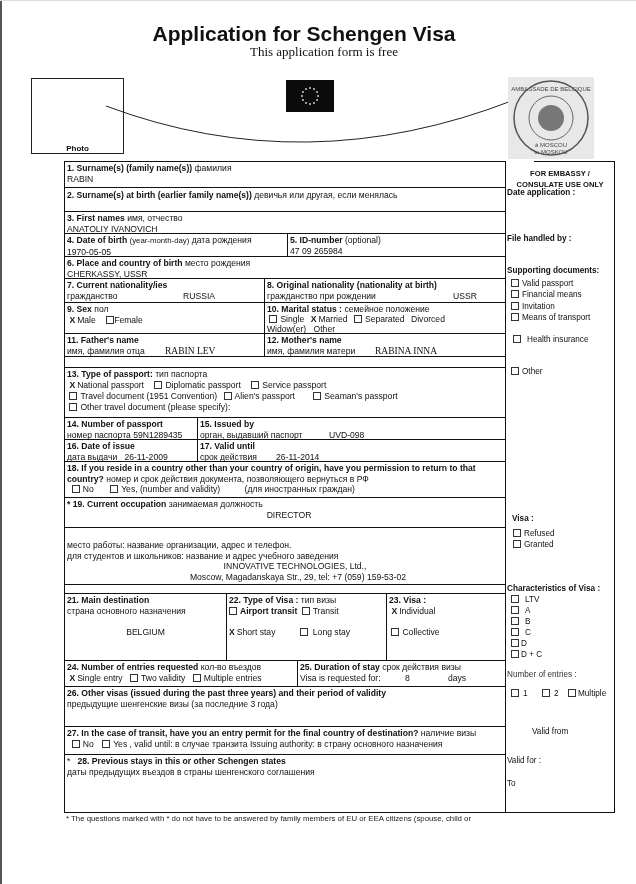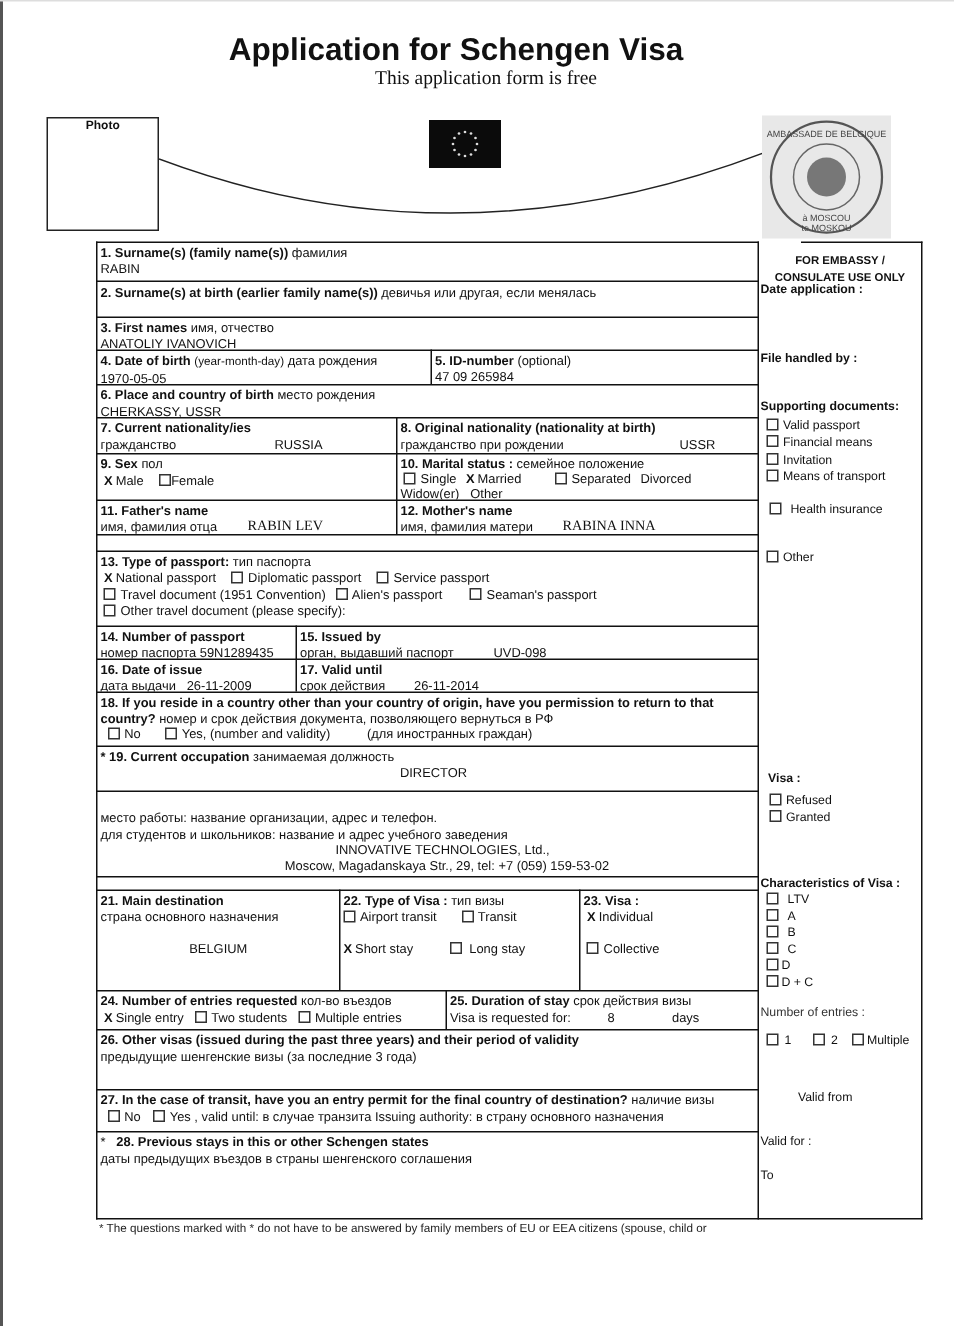--- a/index.html
+++ b/index.html
@@ -6,22 +6,22 @@
   body { width:636px; height:884px; background:#fff; position:relative; overflow:hidden;
          font-family:"Liberation Sans", sans-serif; color:#111; }
   .frame-left { position:absolute; left:0; top:0; width:2px; height:884px; background:#555; }
   .frame-top { position:absolute; left:0; top:0; width:636px; height:1px; background:#ddd; }
   .title { position:absolute; left:0; width:636px; top:22px; text-align:center;
            font-size:21px; font-weight:bold; letter-spacing:0; }
   .title span { position:relative; left:-14px; }
   .subtitle { position:absolute; left:0; width:636px; top:44px; text-align:center;
               font-family:"Liberation Serif", serif; font-size:13px; }
   .subtitle span { position:relative; left:6px; }
-  .photo { position:absolute; left:31px; top:78px; width:75px; height:76px; border:1px solid #222;
-           box-sizing:border-box; display:flex; align-items:flex-start; justify-content:center;
+  .photo { position:absolute; left:31px; top:78px; width:93px; height:76px; border:1px solid #222;
+           box-sizing:border-box; display:flex; align-items:flex-end; justify-content:center;
            font-size:8px; font-weight:bold; }
   .arc { position:absolute; left:106px; top:96px; width:412px; height:70px; }
   .flag { position:absolute; left:286px; top:80px; width:48px; height:32px; background:#0b0b0b; }
   .seal { position:absolute; left:508px; top:77px; width:86px; height:82px; background:#e8e8e8; }
   .cell { position:absolute; box-sizing:border-box; font-size:8.6px; line-height:10.5px; padding:1px 2px; white-space:nowrap; overflow:hidden; }
   .b { font-weight:bold; }
   .serif { font-family:"Liberation Serif", serif; font-size:9.5px; }
   .hline { position:absolute; height:1.2px; background:#111; }
   .vline { position:absolute; width:1.2px; background:#111; }
   .cb { display:inline-block; width:8px; height:8px; border:1px solid #333; vertical-align:-1px; margin-right:3px; box-sizing:border-box; }
@@ -154,21 +154,21 @@
 
 <div class="cell" style="left:65px; top:303px; width:199px; height:30px;">
   <span class="b">9. Sex</span> <span>пол</span><br>
   &nbsp;<span class="opt"><span class="x">X</span><span>Male</span></span>
   <span><span class="cb"></span><span style="margin-left:-3px;">Female</span></span>
 </div>
 
 <div class="cell" style="left:265px; top:303px; width:240px; height:30px; line-height:10px;">
   <span class="b">10. Marital status :</span> <span>семейное положение</span><br>
   &nbsp;<span class="opt" style="margin-right:4px;"><span class="cb"></span><span>Single</span></span>
-  <span class="opt" style="margin-right:20px;text-align:right;"><span class="x">X</span><span>Married</span></span>
+  <span class="opt" style="margin-right:4px;text-align:right;"><span class="x">X</span><span>Married</span></span>
   <span class="opt" style="margin-right:4px;"><span class="cb"></span><span>Separated</span></span>
   <span><span>Divorced</span></span><br>
   <span class="opt" style="margin-right:5px;"><span>Widow(er)</span></span>
   <span><span>Other</span></span>
 </div>
 
 <div class="cell" style="left:65px; top:334px; width:199px; height:22px;">
   <span class="b">11. Father's name</span><br>
   <span>имя, фамилия отца</span><span class="serif" style="position:absolute; left:100px;">RABIN LEV</span>
 </div>
@@ -231,38 +231,38 @@
 </div>
 
 <div class="cell" style="left:65px; top:594px; width:161px; height:66px; line-height:11px;">
   <span class="b">21. Main destination</span><br>
   <span>страна основного назначения</span><br>
   <div style="text-align:center; margin-top:10px;"><span>BELGIUM</span></div>
 </div>
 
 <div class="cell" style="left:227px; top:594px; width:159px; height:66px; line-height:11px;">
   <span class="b">22. Type of Visa :</span> <span>тип визы</span><br>
-  <span class="opt" style="margin-right:14px;"><span class="cb"></span><span>Airport transit</span></span>
+  <span class="opt" style="margin-right:2px;font-weight:bold;"><span class="cb"></span><span>Airport transit</span></span>
   <span><span class="cb"></span><span>Transit</span></span>
   <div style="margin-top:10px;">
     <span class="opt" style="margin-right:22px;"><span class="x">X</span><span>Short stay</span></span>
     <span><span class="cb" style="margin-right:5px;"></span><span>Long stay</span></span>
   </div>
 </div>
 
 <div class="cell" style="left:387px; top:594px; width:118px; height:66px; line-height:11px;">
   <span class="b">23. Visa :</span><br>
   &nbsp;<span><span class="x">X</span><span>Individual</span></span>
   <div style="margin-top:10px;">&nbsp;<span><span class="cb"></span><span>Collective</span></span></div>
 </div>
 
 <div class="cell" style="left:65px; top:661px; width:232px; height:25px;">
   <span class="b">24. Number of entries requested</span> <span>кол-во въездов</span><br>
   &nbsp;<span class="opt" style="margin-right:5px;"><span class="x">X</span><span>Single entry</span></span>
-  <span class="opt" style="margin-right:5px;"><span class="cb"></span><span>Two students</span></span>
+  <span class="opt" style="margin-right:5px;"><span class="cb"></span><span>Two validity</span></span>
   <span><span class="cb"></span><span>Multiple entries</span></span>
 </div>
 
 <div class="cell" style="left:298px; top:661px; width:207px; height:25px;">
   <span class="b">25. Duration of stay</span> <span>срок действия визы</span><br>
   <span>Visa is requested for:</span><span style="position:absolute; left:107px;">8</span><span style="position:absolute; left:150px;">days</span>
 </div>
 
 <div class="cell" style="left:65px; top:687px; width:440px; height:39px;">
   <span class="b">26. Other visas (issued during the past three years) and their period of validity</span><br>

